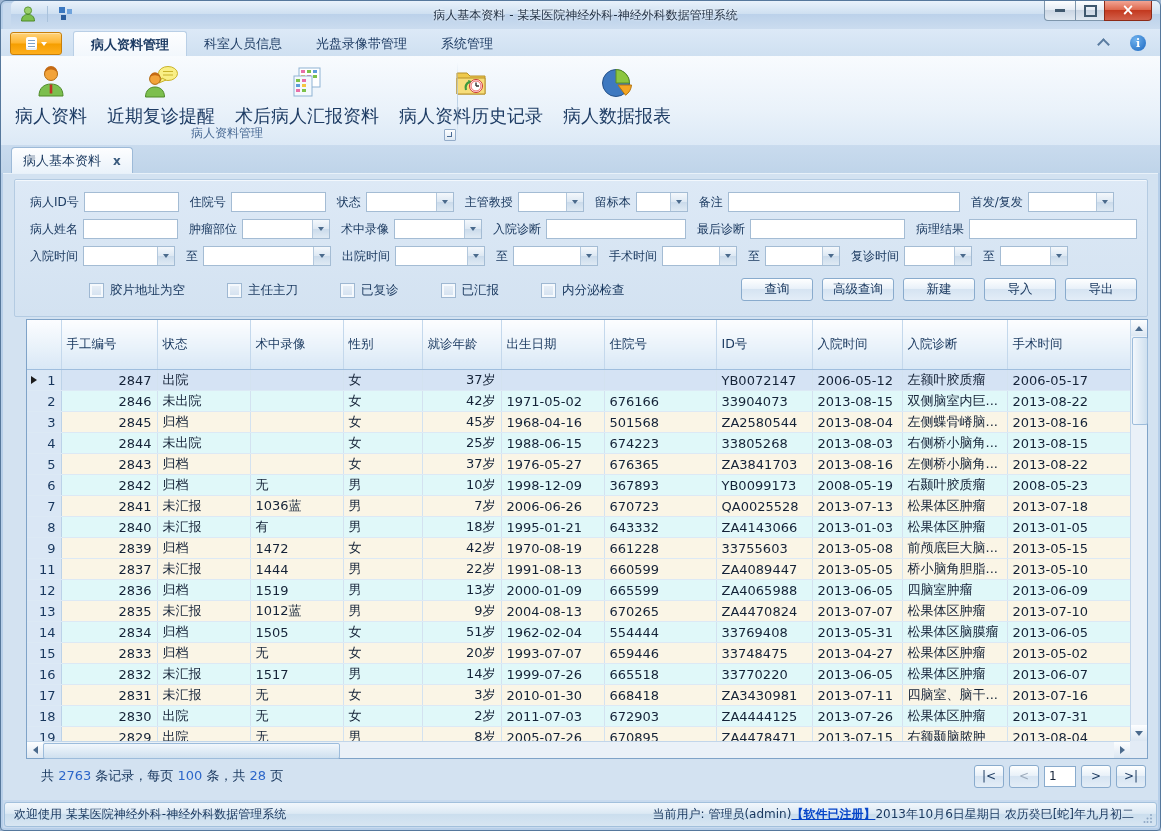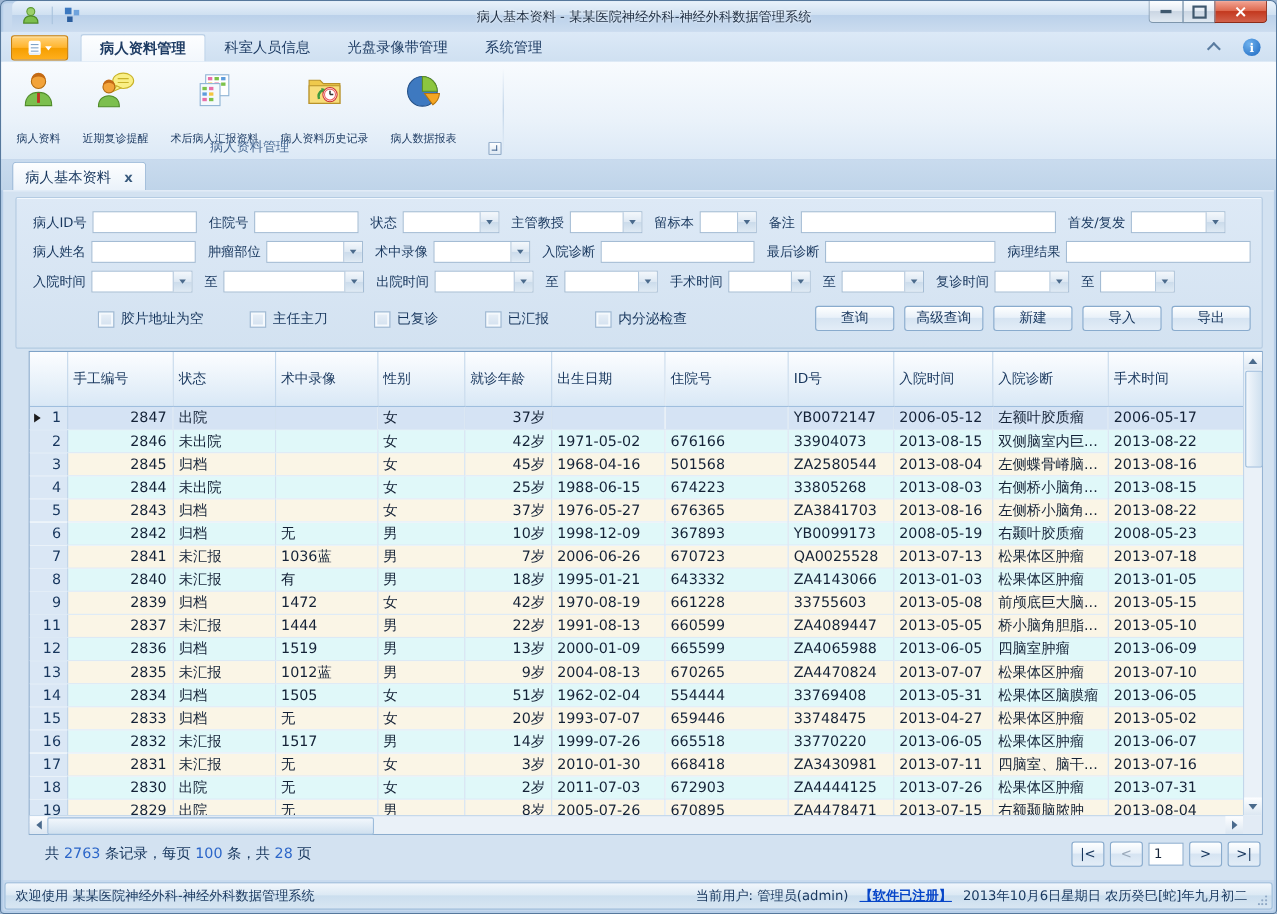--- a/index.html
+++ b/index.html
@@ -39,21 +39,21 @@
                border-radius:3px 3px 0 0;font-weight:bold;}
   .tabrow-right{position:absolute;right:14px;top:6px;display:flex;align-items:center;gap:22px;}
   .chev-up{width:7px;height:7px;border-left:2px solid #5A7CA0;border-top:2px solid #5A7CA0;transform:rotate(45deg);margin-top:3px;}
   .info-ic{width:16px;height:16px;border-radius:50%;background:radial-gradient(circle at 35% 30%,#6FB2EE,#1B67C0);
            color:#fff;font:bold 11px "DejaVu Serif",serif;display:flex;align-items:center;justify-content:center;}
   
   .ribbon{position:absolute;top:55px;left:0;right:0;height:89px;
           background:linear-gradient(#F8FBFE,#EAF2FA 60%,#DCE9F6);border-bottom:1px solid #B6CCE4;}
   .ritems{position:absolute;left:4px;top:4px;display:flex;}
   .ritem{display:flex;flex-direction:column;align-items:center;padding:4px 10px 2px;border-radius:3px;}
-  .ritem .lbl{font-size:10px;color:#1E3C64;margin-top:19px;white-space:nowrap;}
+  .ritem .lbl{font-size:18px;color:#1E3C64;margin-top:4px;white-space:nowrap;}
   .rgroup{position:absolute;bottom:3px;left:0;width:452px;text-align:center;font-size:12px;color:#4A6B95;}
   .rlauncher{position:absolute;left:443px;bottom:4px;width:10px;height:10px;border:1px solid #93ACC9;border-radius:1px;
              background:linear-gradient(#FDFEFF,#DDE8F3);}
   .rlauncher:before{content:"";position:absolute;left:2px;top:2px;width:4px;height:4px;border-right:1px solid #4A6B95;border-bottom:1px solid #4A6B95;}
   .rsep{position:absolute;left:456px;top:6px;bottom:6px;width:1px;background:linear-gradient(transparent,#BBD0E5,transparent);}
   
   .docrow{position:absolute;top:144px;left:0;right:0;height:28px;background:linear-gradient(#C9DBEE,#BFD4E9);}
   .dtab{position:absolute;left:10px;bottom:0;height:25px;padding:0 11px;display:flex;align-items:center;gap:12px;
         background:linear-gradient(#FDFEFF,#EAF2FA);border:1px solid #9DBAD8;border-bottom:none;border-radius:4px 4px 0 0;
         font-size:13px;color:#17365D;}
@@ -128,21 +128,21 @@
   .pinput{width:32px;height:21px;border:1px solid #89ABCD;background:#fff;font-size:12px;color:#142237;
           text-align:left;padding:0 4px;box-sizing:border-box;font-family:"DejaVu Sans",sans-serif;}
   .exbtns{display:flex;gap:10px;margin-left:16px;}
   .btn.wide{min-width:86px;}
   
   .statusbar{position:absolute;left:3px;right:3px;bottom:3px;height:25px;box-sizing:border-box;
              border:1px solid #A2C0DC;border-radius:3px;
              background:linear-gradient(#F2F7FC,#DCE9F4 45%,#CBDEEE 50%,#D8E6F2);
              display:flex;align-items:center;font-size:12px;color:#17365D;}
   .sb-left{padding-left:9px;}
-  .sb-right{margin-left:auto;display:flex;align-items:center;gap:10px;padding-right:22px;}
+  .sb-right{margin-left:auto;display:flex;align-items:center;gap:0;padding-right:22px;}
   .reg-link{color:#0645C8;font-weight:bold;text-decoration:underline;}
   .grip{position:absolute;right:3px;bottom:3px;}
 </style>
 </head>
 <body>
 
 <div class="window">
 
   <div class="titlebar">
     <div class="tb-icons">

